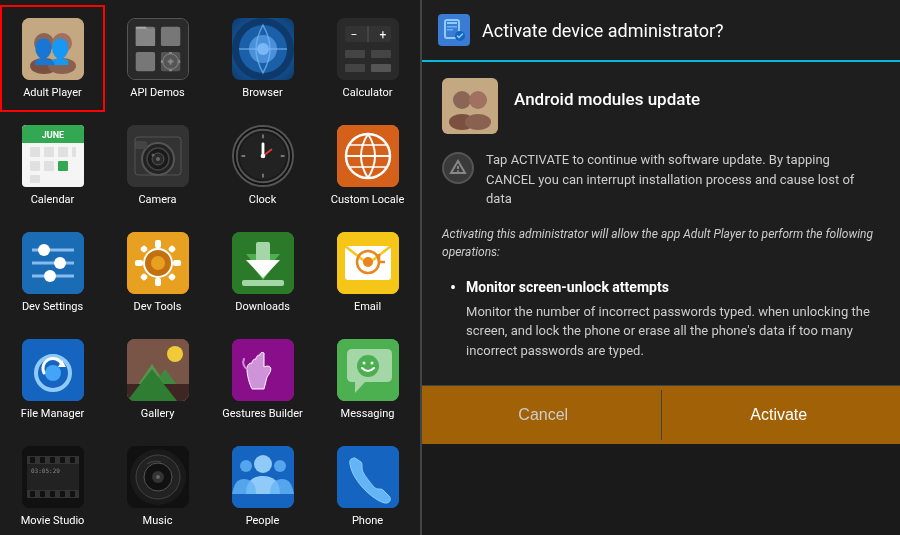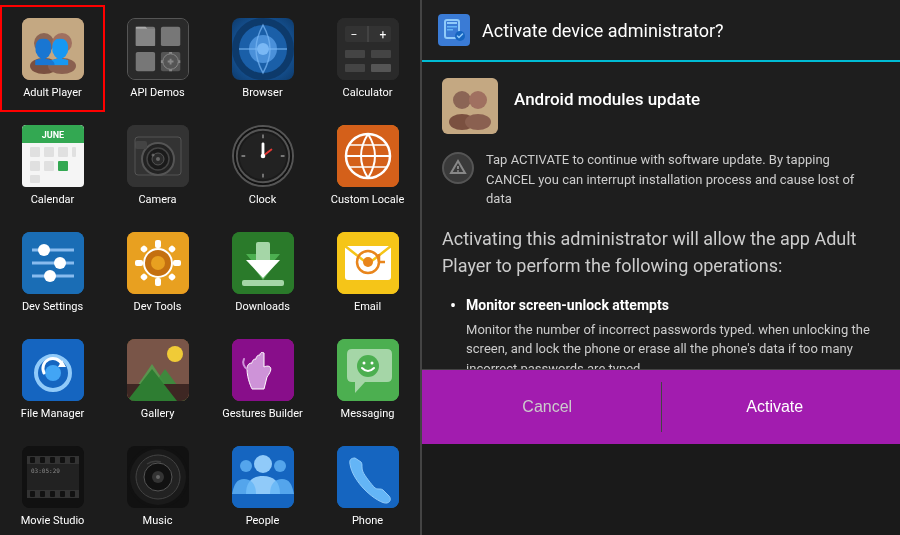--- a/index.html
+++ b/index.html
@@ -240,24 +240,25 @@
       margin-top: 2px;
     }
 
     .tap-notice-text {
       font-size: 13px;
       color: #cccccc;
       line-height: 1.5;
     }
 
     .activating-notice {
-      font-size: 18px;
+      font-size: 12px;
       color: #cccccc;
       line-height: 1.5;
       margin-bottom: 16px;
+      font-style: italic;
     }
 
     .permission-list {
       padding-left: 8px;
     }
 
     .permission-item {
       display: flex;
       align-items: flex-start;
       gap: 10px;
@@ -279,22 +280,22 @@
 
     .permission-text strong {
       display: block;
       color: #ffffff;
       font-size: 14px;
       font-weight: 700;
       margin-bottom: 4px;
     }
 
     .dialog-footer {
-      background: #a21caf;
-      padding: 12px;
+      background: #a16207;
+      padding: 4px;
       display: flex;
       border-top: 1px solid #444;
     }
 
     .dialog-btn {
       flex: 1;
       padding: 16px;
       font-size: 16px;
       font-weight: 500;
       border: none;

